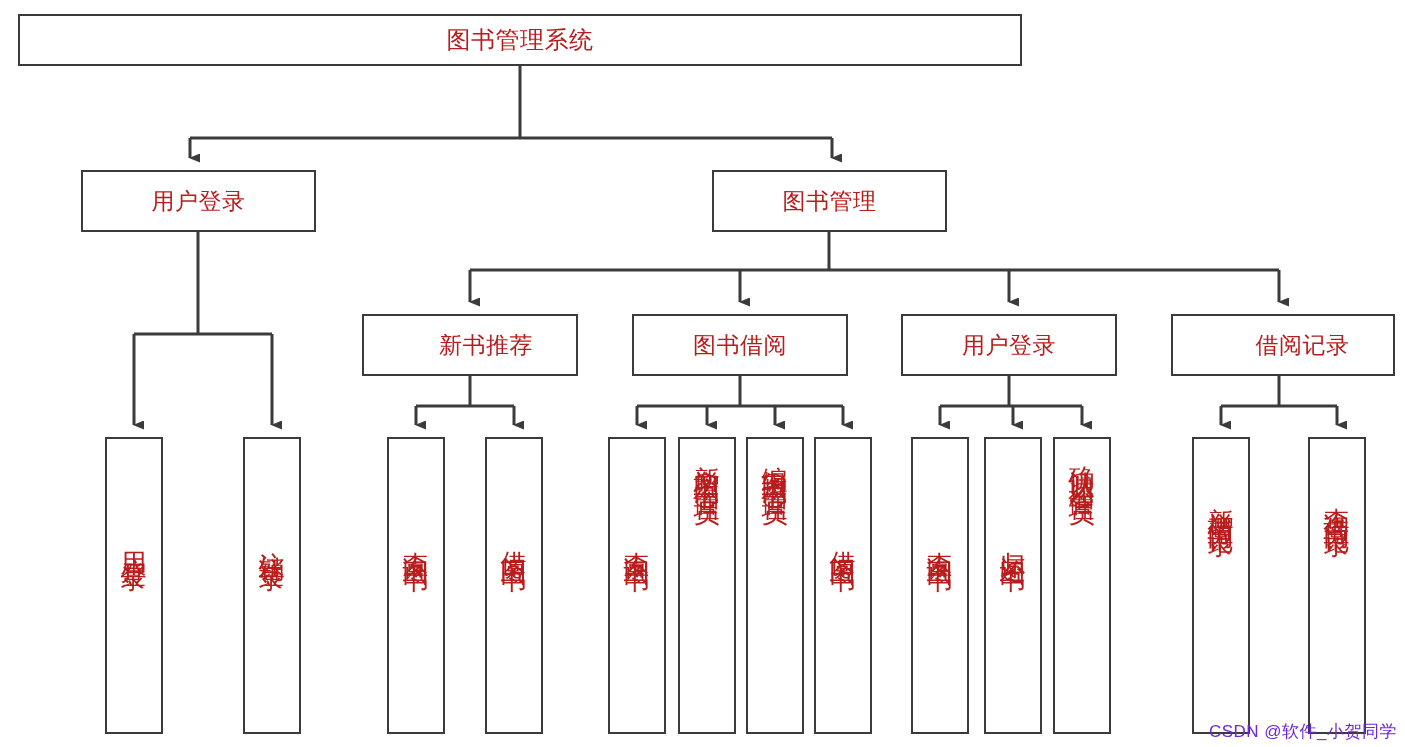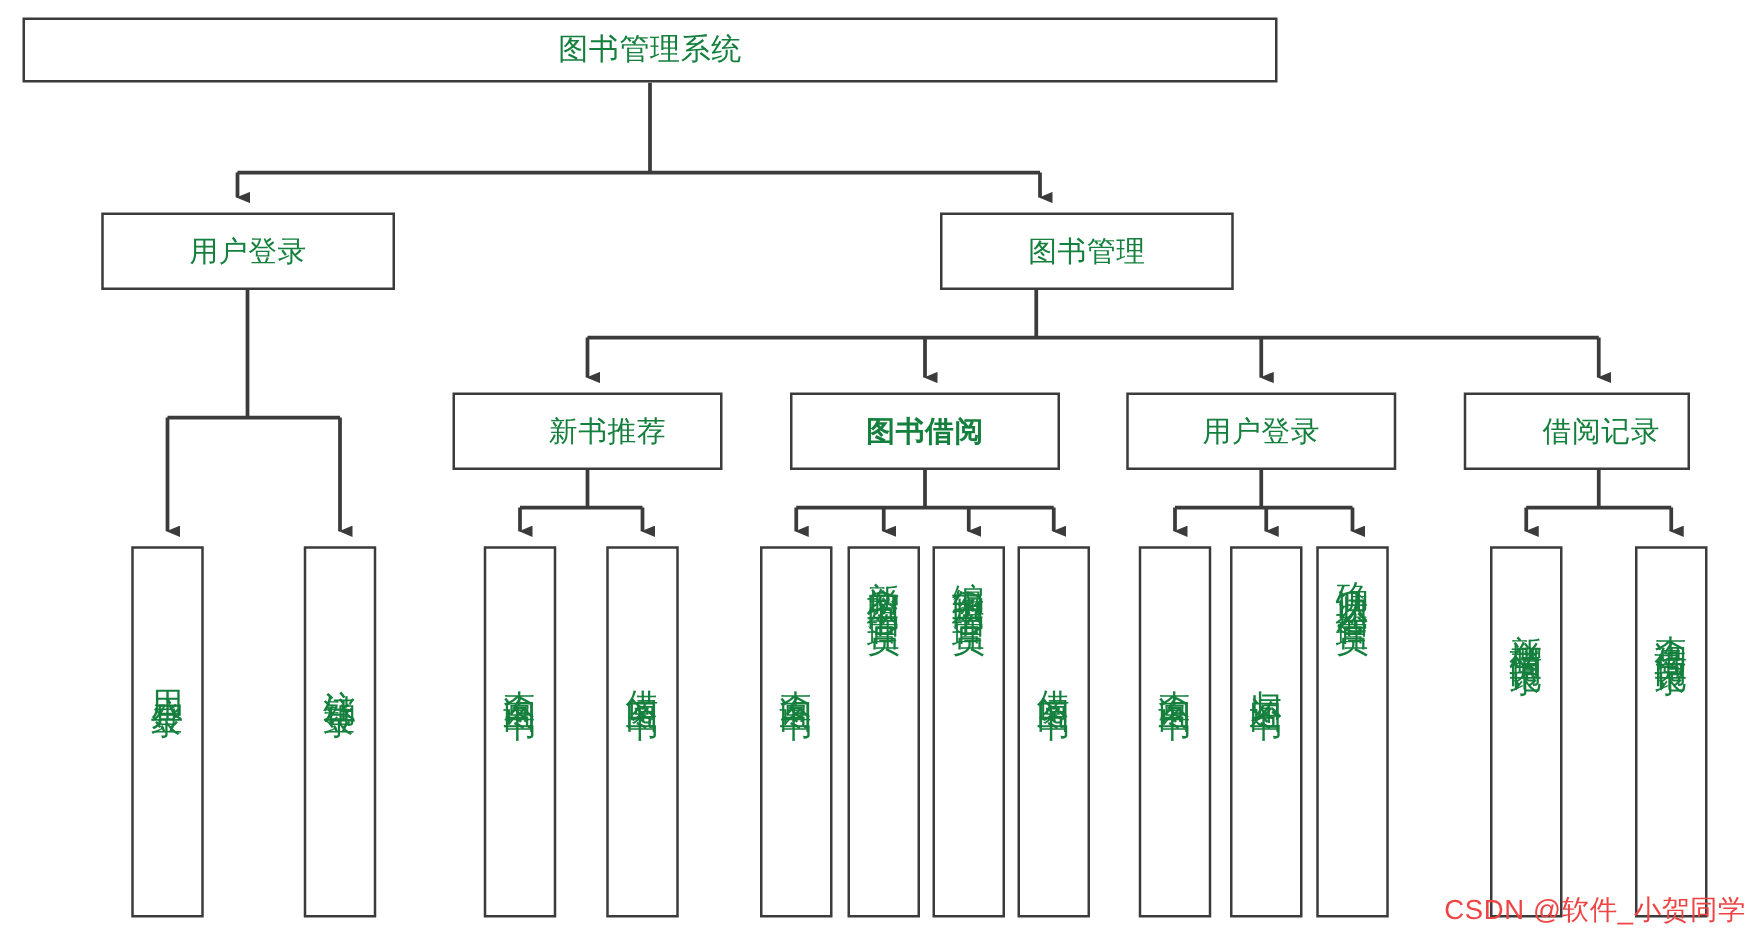--- a/index.html
+++ b/index.html
@@ -26,21 +26,21 @@
     pointer-events: none;
   }
   .node {
     position: absolute;
     box-sizing: border-box;
     border: 2.5px solid #3b3b3b;
     background: #ffffff;
     display: flex;
     align-items: center;
     justify-content: center;
-    color: #15803d;
+    color: #b91c1c;
   }
   .node .label {
     display: block;
     text-align: center;
     line-height: 1.05;
     letter-spacing: 0.5px;
   }
   
   .node.horiz .label {
     font-size: 23px;
@@ -62,22 +62,22 @@
     letter-spacing: 5px;
     margin: 0 auto;
   }
   .node.vert.tall-text {
     align-items: flex-start;
   }
   .watermark {
     position: absolute;
     right: 8px;
     bottom: 4px;
-    font-size: 22px;
-    color: #ef4444;
+    font-size: 17px;
+    color: #6d28d9;
     white-space: nowrap;
     letter-spacing: 0.5px;
   }
 </style>
 </head>
 <body>
 
 <div id="canvas">
 
   <svg id="wires" viewBox="0 0 1405 747" xmlns="http://www.w3.org/2000/svg">
@@ -130,34 +130,34 @@
     </g>
   </svg>
 
   <div class="node horiz root" style="left:18px; top:14px; width:1004px; height:52px;">
     <span class="label">图书管理系统</span>
   </div>
 
   <div class="node horiz" style="left:81px; top:170px; width:235px; height:62px;">
     <span class="label">用户登录</span>
   </div>
-  <div class="node horiz" style="left:712px; top:170px; width:235px; height:62px;margin-left:40px;">
+  <div class="node horiz" style="left:712px; top:170px; width:235px; height:62px;">
     <span class="label">图书管理</span>
   </div>
 
   <div class="node horiz" style="left:362px; top:314px; width:216px; height:62px;padding-left:32px;">
     <span class="label">新书推荐</span>
   </div>
-  <div class="node horiz" style="left:632px; top:314px; width:216px; height:62px;font-weight:bold;">
+  <div class="node horiz" style="left:632px; top:314px; width:216px; height:62px;">
     <span class="label">图书借阅</span>
   </div>
   <div class="node horiz" style="left:901px; top:314px; width:216px; height:62px;">
     <span class="label">用户登录</span>
   </div>
-  <div class="node horiz" style="left:1171px; top:314px; width:181px; height:62px;padding-left:39px;">
+  <div class="node horiz" style="left:1171px; top:314px; width:224px; height:62px;padding-left:39px;">
     <span class="label">借阅记录</span>
   </div>
 
   <div class="node vert" style="left:105px; top:437px; width:58px; height:297px; padding-top:92px;">
     <span class="label">用户登录</span>
   </div>
   <div class="node vert" style="left:243px; top:437px; width:58px; height:297px; padding-top:92px;">
     <span class="label">注销登录</span>
   </div>
 

